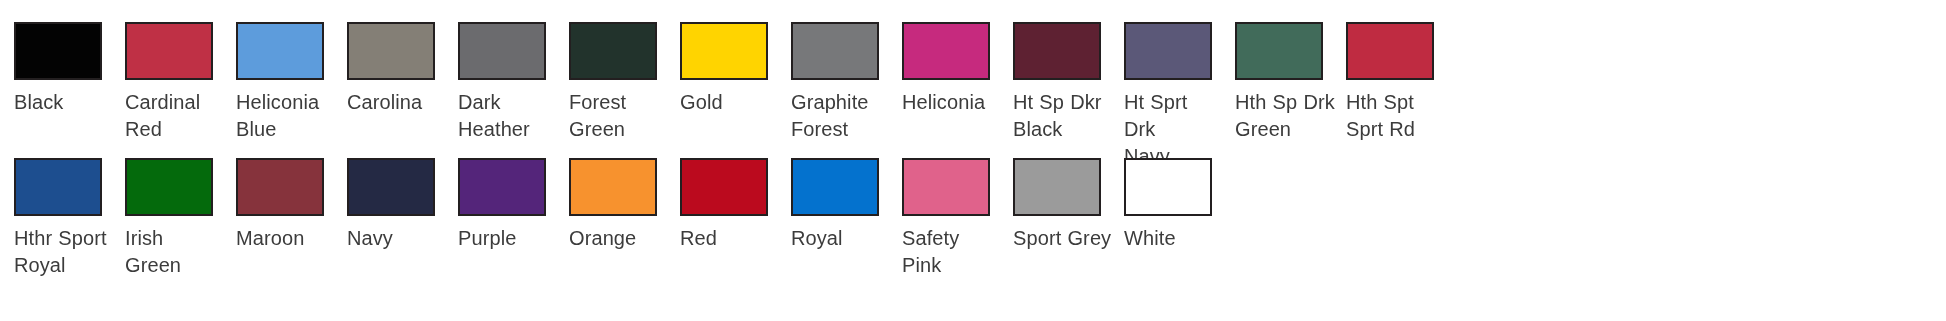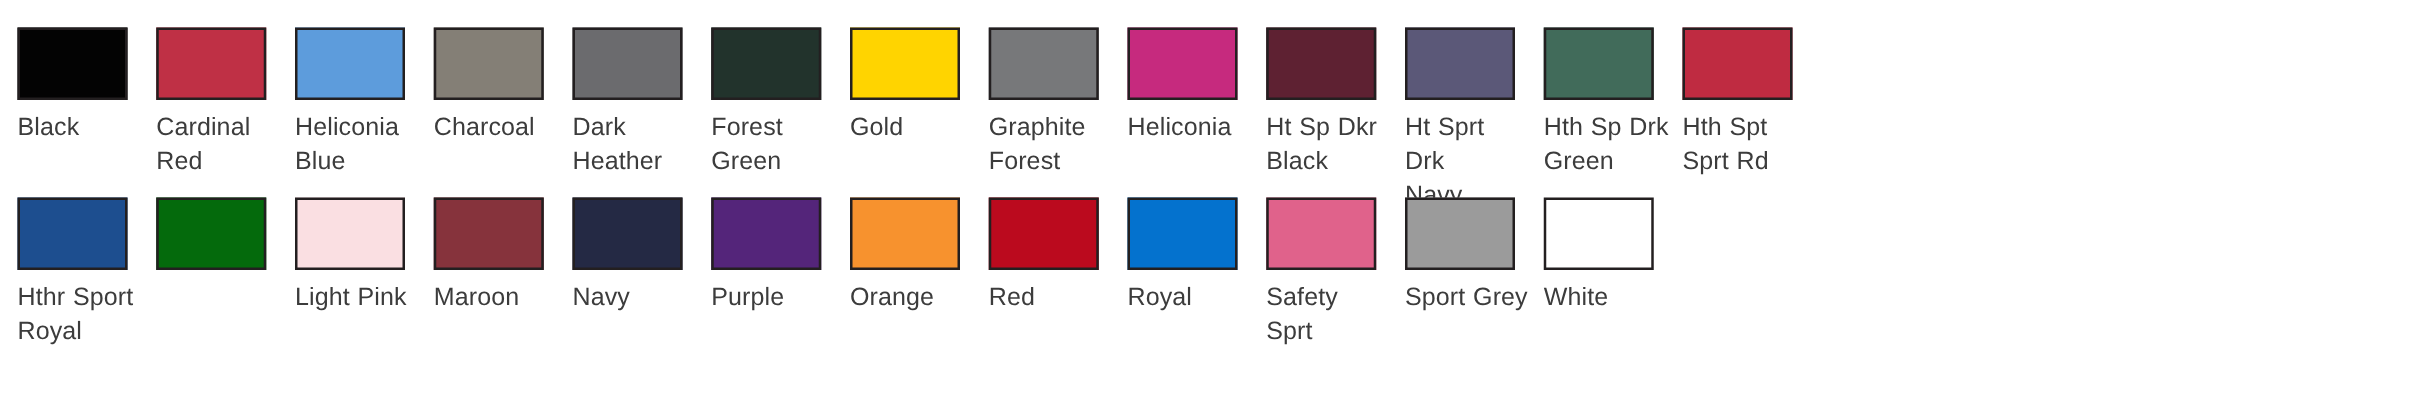--- a/index.html
+++ b/index.html
@@ -74,21 +74,21 @@
         <div class="swatch-label">Cardinal
 Red</div>
       </div>
       <div class="swatch-cell">
         <div class="swatch-chip" style="background-color: rgb(93, 156, 220);"></div>
         <div class="swatch-label">Heliconia
 Blue</div>
       </div>
       <div class="swatch-cell">
         <div class="swatch-chip" style="background-color: rgb(132, 127, 118);"></div>
-        <div class="swatch-label">Charcoal</div>
+        <div class="swatch-label">Carolina</div>
       </div>
       <div class="swatch-cell">
         <div class="swatch-chip" style="background-color: rgb(107, 107, 110);"></div>
         <div class="swatch-label">Dark
 Heather</div>
       </div>
       <div class="swatch-cell">
         <div class="swatch-chip" style="background-color: rgb(34, 51, 44);"></div>
         <div class="swatch-label">Forest
 Green</div>
@@ -128,24 +128,21 @@
       </div>
     </div>
   <div class="swatch-row">
       <div class="swatch-cell">
         <div class="swatch-chip" style="background-color: rgb(29, 78, 143);"></div>
         <div class="swatch-label">Hthr Sport
 Royal</div>
       </div>
       <div class="swatch-cell">
         <div class="swatch-chip" style="background-color: rgb(4, 106, 12);"></div>
-      </div>
-      <div class="swatch-cell">
-        <div class="swatch-chip" style="background-color: rgb(250, 223, 226);"></div>
-        <div class="swatch-label">Light Pink</div>
+        <div class="swatch-label">Irish Green</div>
       </div>
       <div class="swatch-cell">
         <div class="swatch-chip" style="background-color: rgb(134, 51, 60);"></div>
         <div class="swatch-label">Maroon</div>
       </div>
       <div class="swatch-cell">
         <div class="swatch-chip" style="background-color: rgb(36, 41, 68);"></div>
         <div class="swatch-label">Navy</div>
       </div>
       <div class="swatch-cell">
@@ -159,21 +156,21 @@
       <div class="swatch-cell">
         <div class="swatch-chip" style="background-color: rgb(187, 10, 30);"></div>
         <div class="swatch-label">Red</div>
       </div>
       <div class="swatch-cell">
         <div class="swatch-chip" style="background-color: rgb(4, 114, 206);"></div>
         <div class="swatch-label">Royal</div>
       </div>
       <div class="swatch-cell">
         <div class="swatch-chip" style="background-color: rgb(224, 98, 139);"></div>
-        <div class="swatch-label">Safety Sprt</div>
+        <div class="swatch-label">Safety Pink</div>
       </div>
       <div class="swatch-cell">
         <div class="swatch-chip" style="background-color: rgb(155, 155, 155);"></div>
         <div class="swatch-label">Sport Grey</div>
       </div>
       <div class="swatch-cell">
         <div class="swatch-chip" style="background-color: rgb(255, 255, 255);"></div>
         <div class="swatch-label">White</div>
       </div>
     </div>

